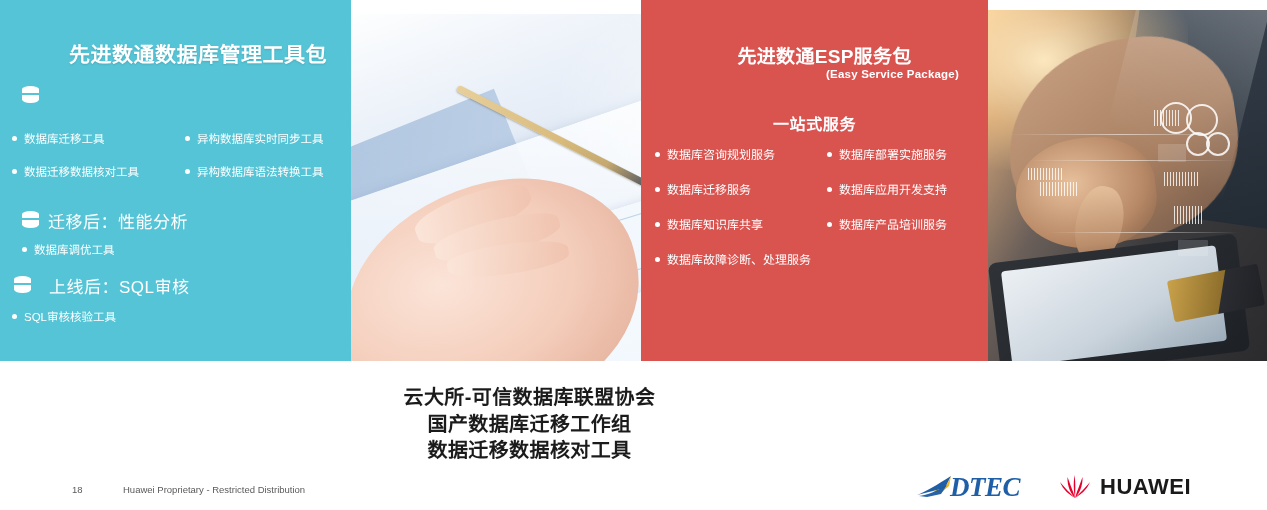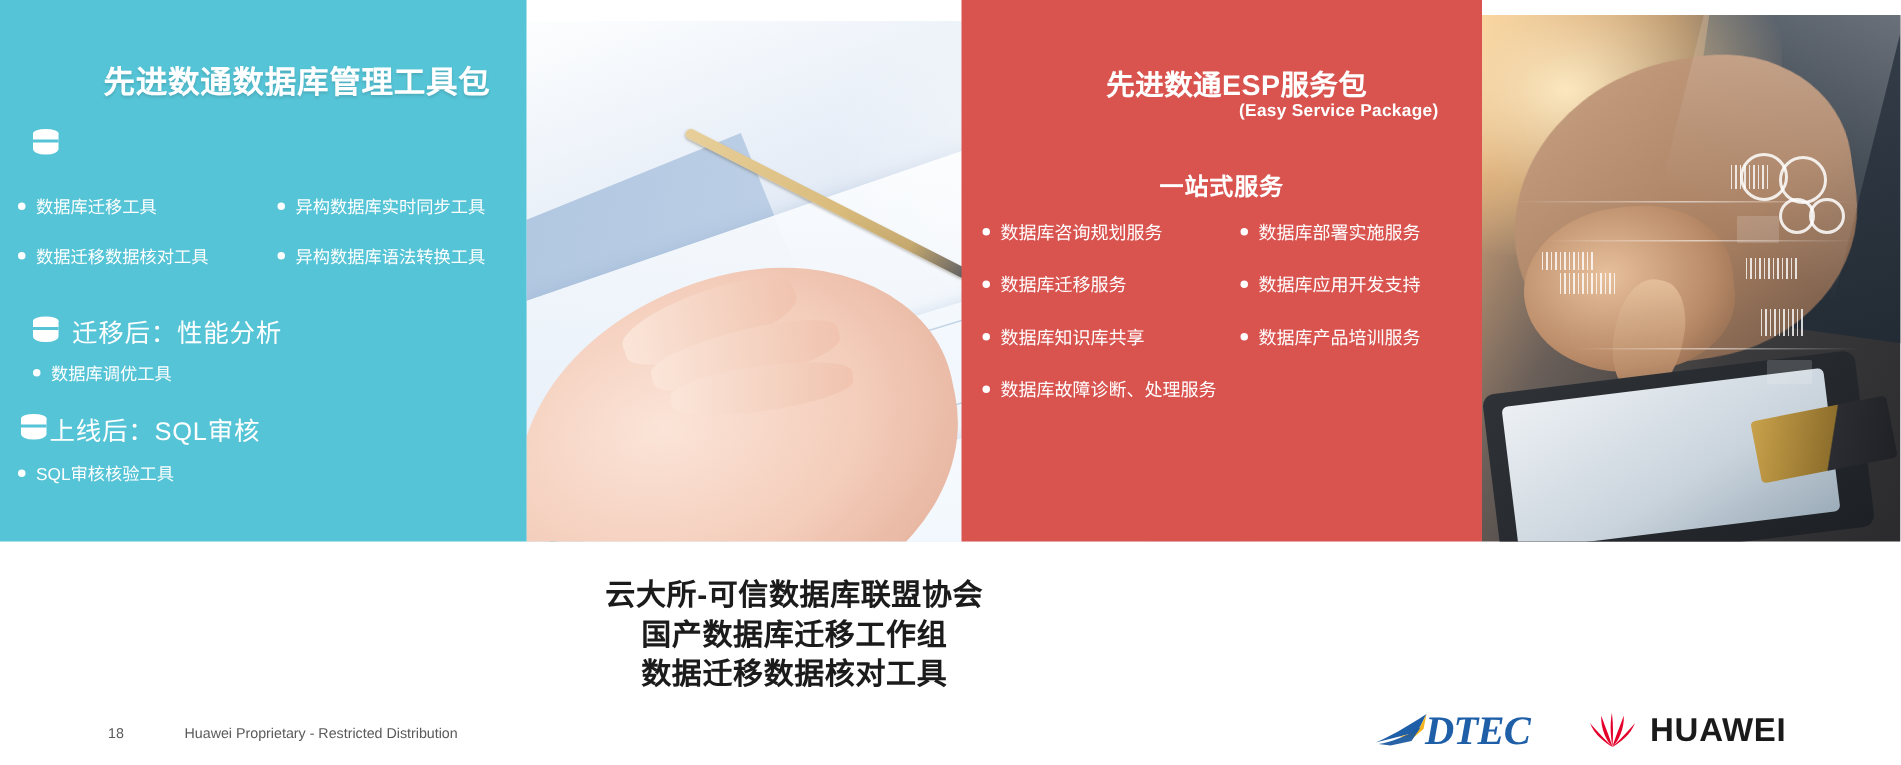--- a/index.html
+++ b/index.html
@@ -262,21 +262,21 @@
     position: absolute;
     display: flex;
     align-items: center;
     gap: 9px;
     font-size: 17px;
     font-weight: 500;
     letter-spacing: .5px;
   }
   .grp-head.g1 { left: 22px; top: 86px; }
   .grp-head.g2 { left: 22px; top: 208px; }
-  .grp-head.g3 { left: 14px; top: 273px; gap: 2px; }
+  .grp-head.g3 { left: 14px; top: 273px; gap: 18px; }
 
   
   .db-icon {
     position: relative;
     display: inline-block;
     width: 17px;
     height: 20px;
     flex: none;
   }
   .db-icon .top {

